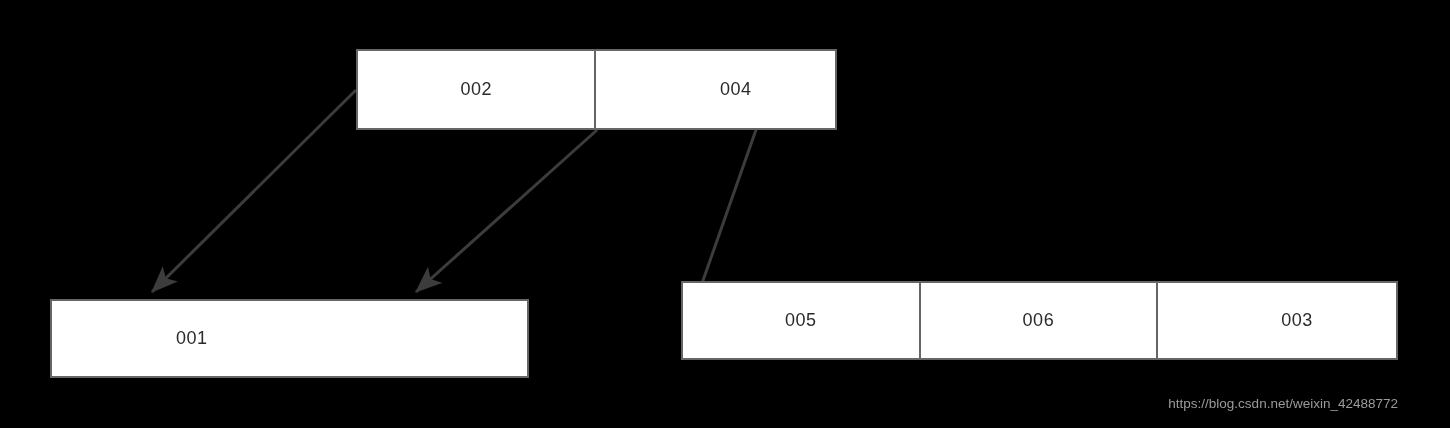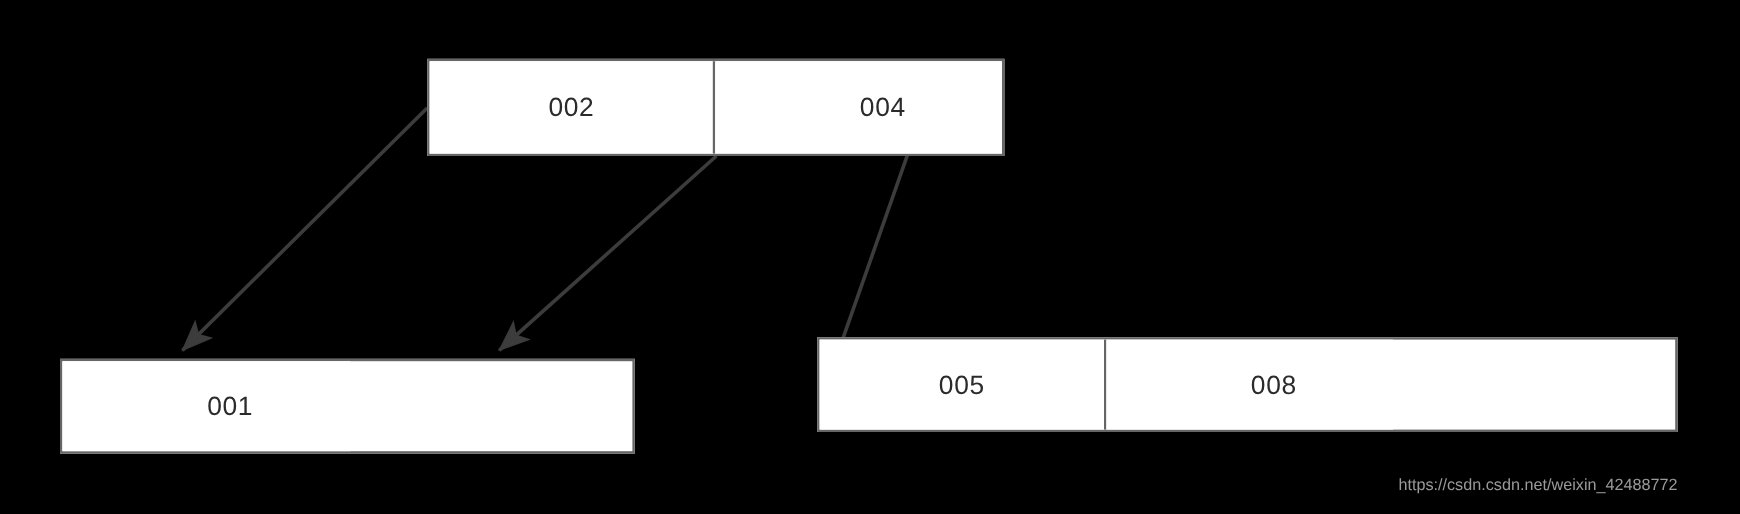--- a/index.html
+++ b/index.html
@@ -29,21 +29,21 @@
     box-sizing: border-box;
     background: #ffffff;
     border: 2px solid #666666;
   }
   .cell {
     box-sizing: border-box;
     display: flex;
     align-items: center;
     justify-content: center;
     color: #2b2b2b;
-    font-size: 22px;
+    font-size: 18px;
     letter-spacing: 0.5px;
     background: #ffffff;
     border-right: 2px solid #666666;
   }
   .cell:last-child {
     border-right: none;
     padding-left: 40px;
   }
   #node-root {
     left: 356px;
@@ -95,18 +95,19 @@
     <div class="cell">002</div>
     <div class="cell">004</div>
   </div>
 
   <div class="node" id="node-leaf-left">
     <div class="cell">001</div>
   </div>
 
   <div class="node" id="node-leaf-right">
     <div class="cell">005</div>
-    <div class="cell">008</div>
+    <div class="cell">006</div>
+    <div class="cell">003</div>
   </div>
 
-  <div id="watermark">https://csdn.csdn.net/weixin_42488772</div>
+  <div id="watermark">https://blog.csdn.net/weixin_42488772</div>
 
 </div>
 
 </body></html>

